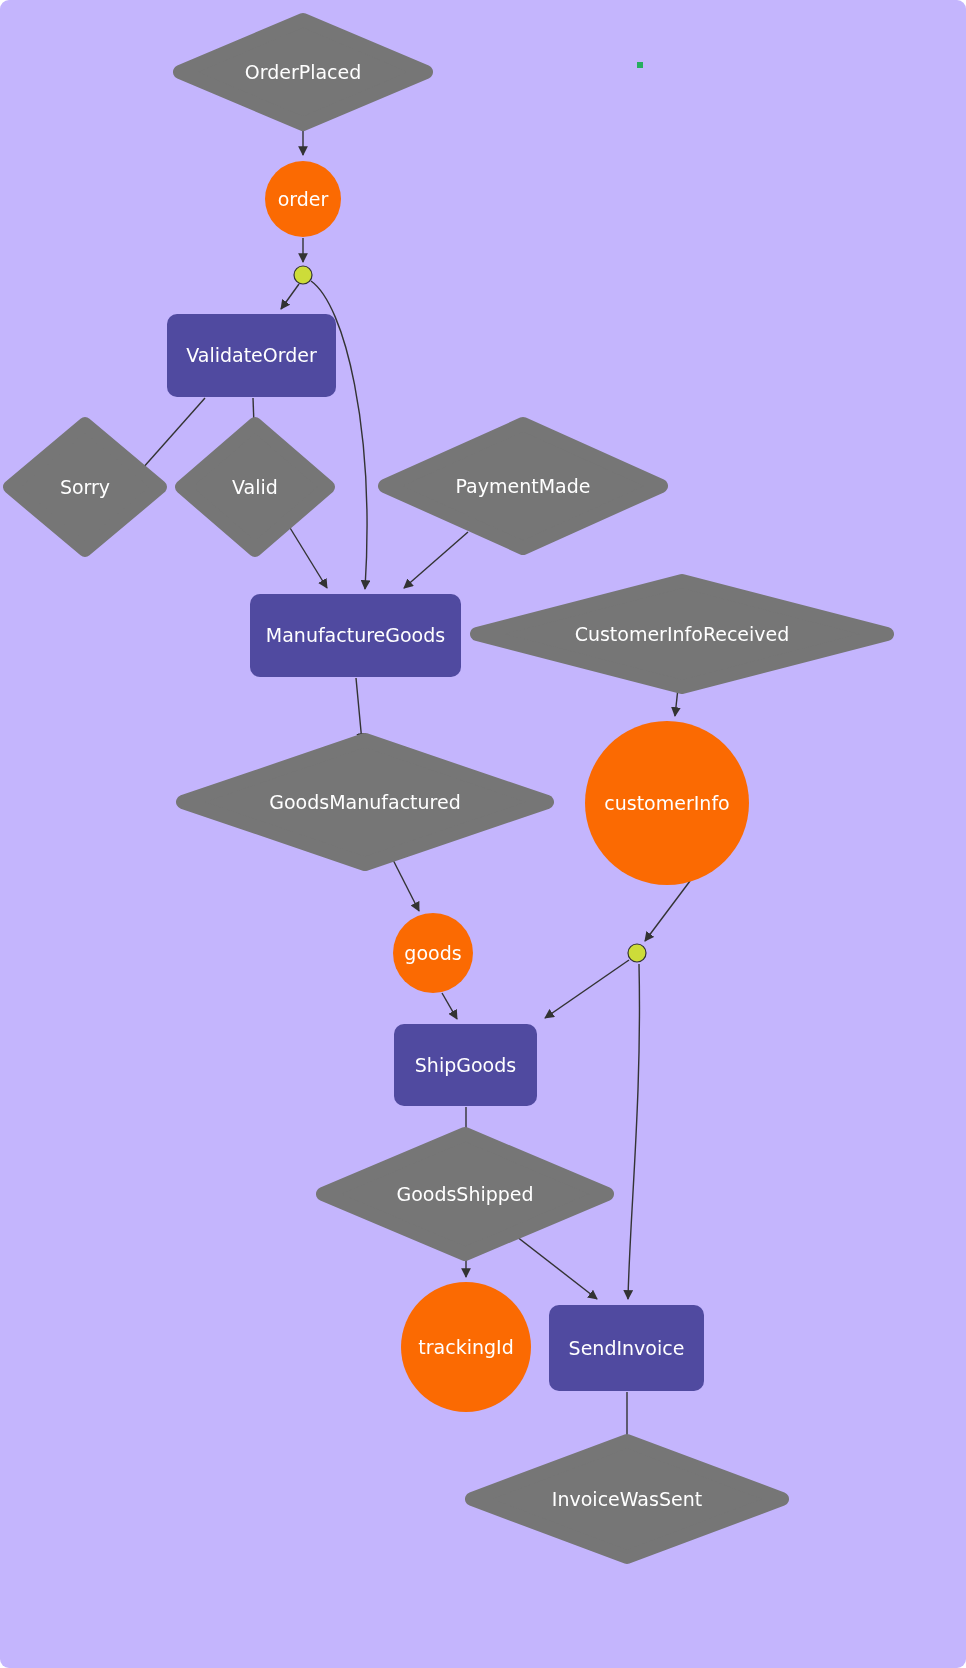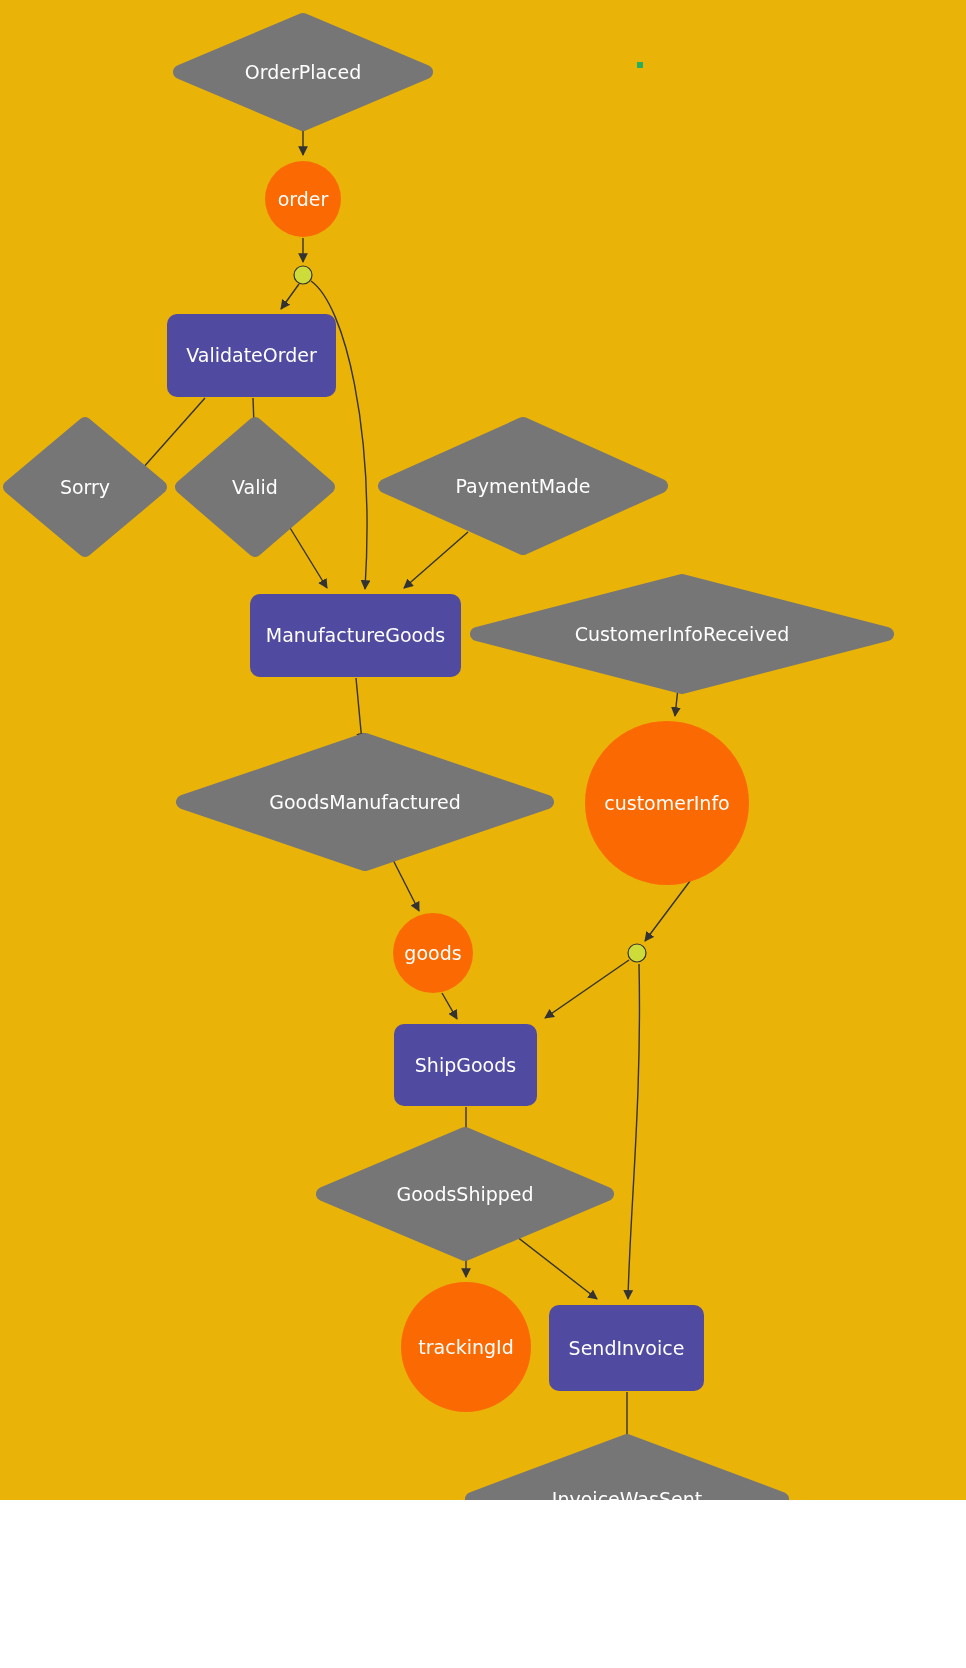--- a/index.html
+++ b/index.html
@@ -7,23 +7,24 @@
     margin: 0;
     padding: 0;
     background: #ffffff;
   }
   body {
     font-family: "DejaVu Sans", sans-serif;
   }
   #diagram-root {
     position: relative;
     width: 966px;
-    height: 1500px;
-    background: #eab308;
+    height: 1668px;
+    background: #c4b5fd;
     overflow: hidden;
+    border-radius: 9px;
   }
   #diagram-svg {
     position: absolute;
     top: 0;
     left: 0;
     width: 966px;
     height: 1668px;
     display: block;
   }
   .node-label {

